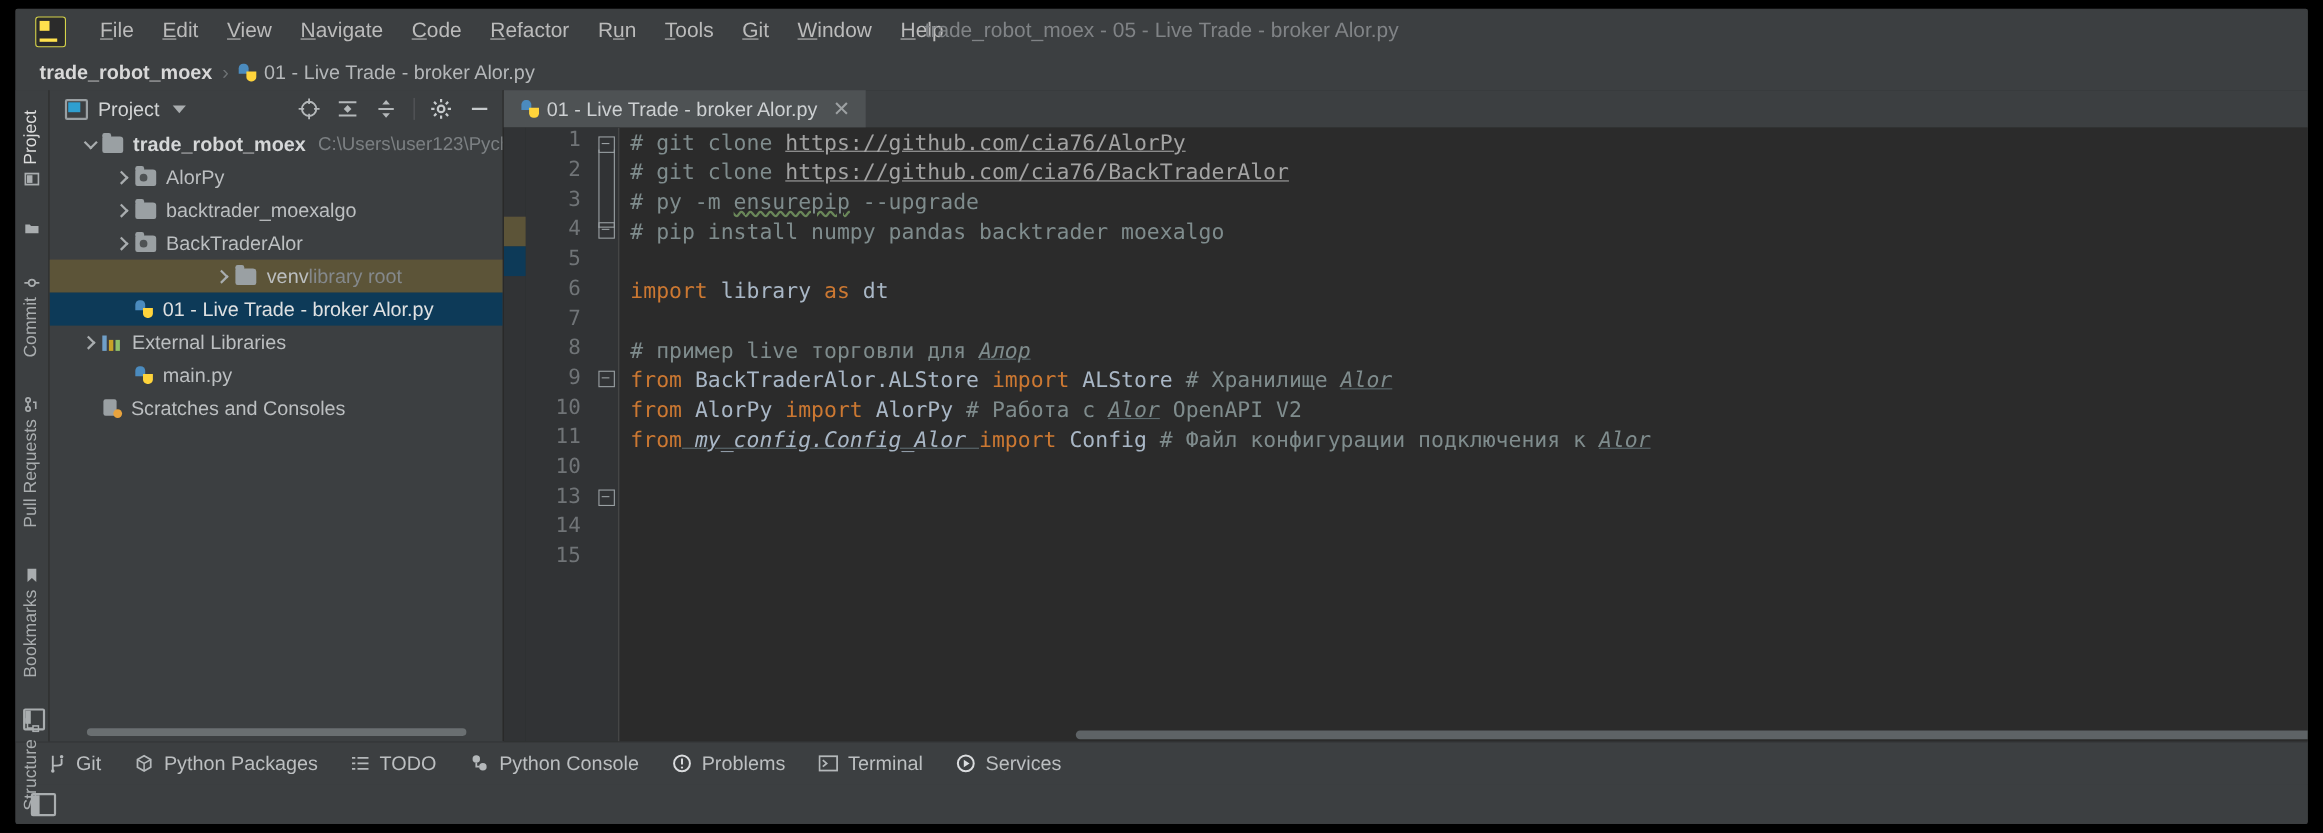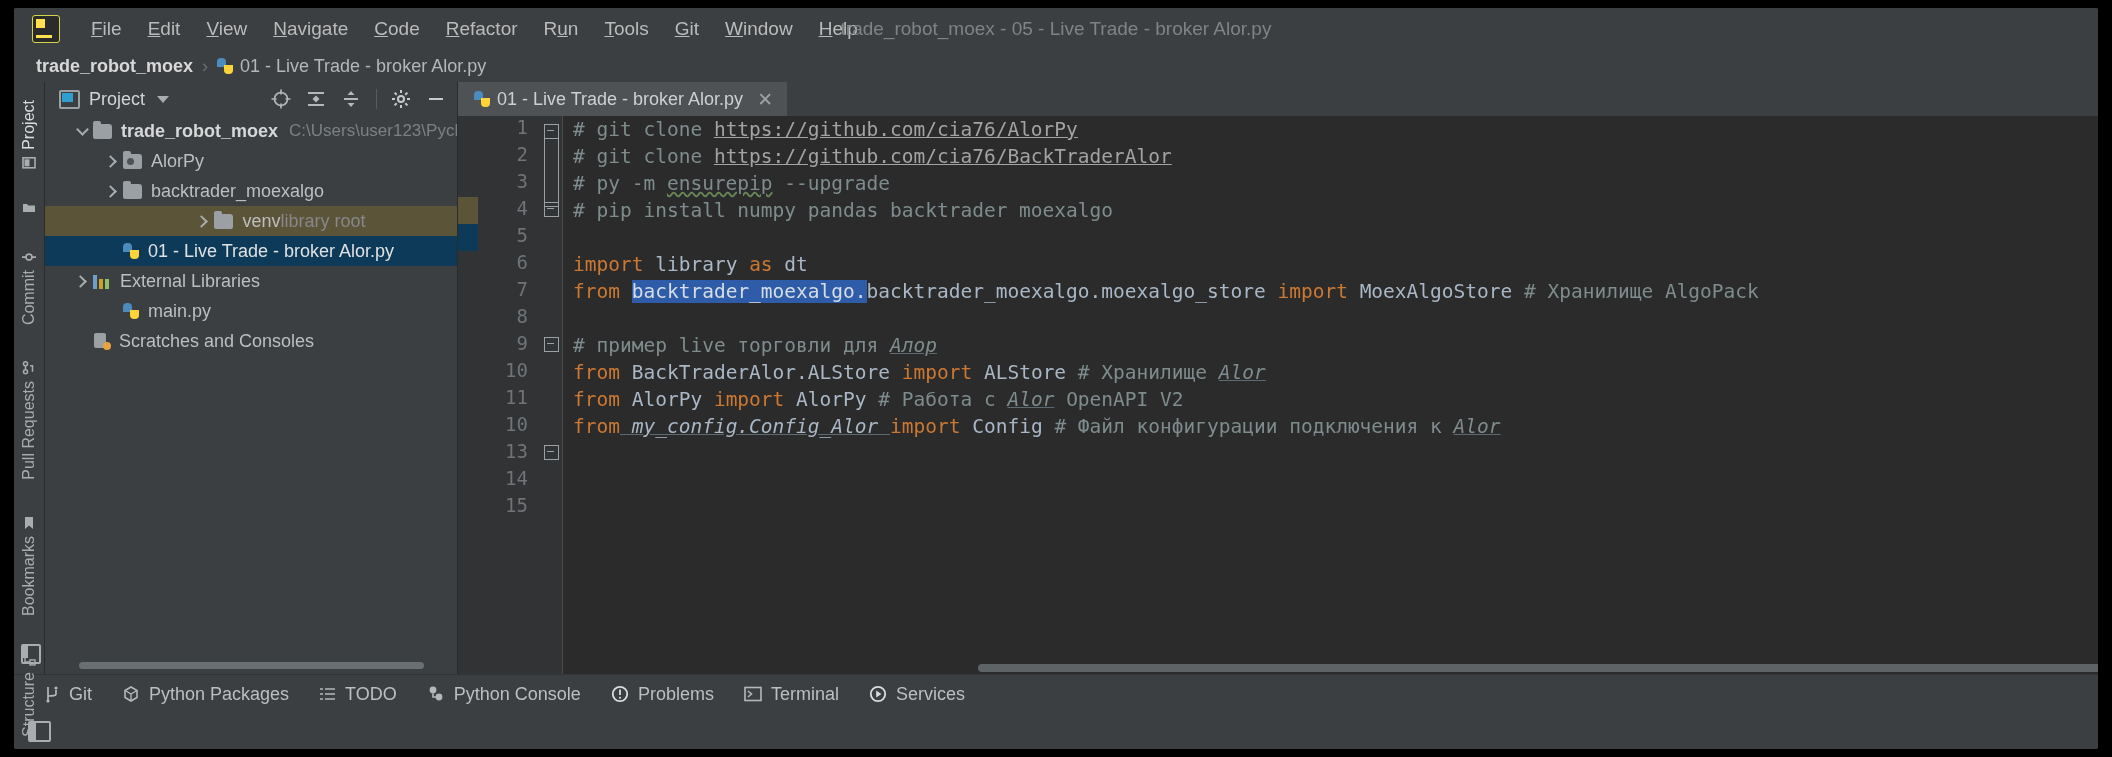--- a/index.html
+++ b/index.html
@@ -509,20 +509,27 @@
         </div>
 
         <div class="trow" style="padding-left:56px;">
           <span class="arrow">
               <i></i>
             </span>
           <span class="folder"></span>
           <span class="tlabel">backtrader_moexalgo</span>
         </div>
 
+        <div class="trow" style="padding-left:56px;">
+          <span class="arrow">
+              <i></i>
+            </span>
+          <span class="folder mod"></span>
+          <span class="tlabel">BackTraderAlor</span>
+        </div>
 
         <div class="trow sel-inactive" style="padding-left:56px;justify-content:center;">
           <span class="arrow">
               <i></i>
             </span>
           <span class="folder"></span>
           <span class="tlabel">venv</span>
           <span class="thint">library root</span>
         </div>
 
@@ -609,23 +616,20 @@
           <div class="cline">
             <span class="cmt"># py -m </span><span class="cmt wavy">ensurepip</span><span class="cmt"> --upgrade</span>
           </div>
           <div class="cline">
             <span class="cmt"># pip install numpy pandas backtrader moexalgo</span>
           </div>
           <div class="cline"></div>
           <div class="cline">
             <span class="kw">import</span><span class="typ"> library </span><span class="kw">as</span><span class="typ"> dt</span>
           </div>
-          <div class="cline">
-            <span class="kw">from</span><span>&nbsp;</span><span class="sel">backtrader_moexalgo.</span><span class="typ">backtrader_moexalgo.moexalgo_store </span><span class="kw">import</span><span class="typ"> MoexAlgoStore</span><span class="cmt">  # Хранилище AlgoPack</span>
-          </div>
           <div class="cline"></div>
           <div class="cline">
             <span class="cmt"># пример live торговли для </span><span class="cmt uline">Алор</span>
           </div>
           <div class="cline">
             <span class="kw">from</span><span class="typ"> BackTraderAlor.ALStore </span><span class="kw">import</span><span class="typ"> ALStore</span><span class="cmt">  # Хранилище </span><span class="cmt uline">Alor</span>
           </div>
           <div class="cline">
             <span class="kw">from</span><span class="typ"> AlorPy </span><span class="kw">import</span><span class="typ"> AlorPy</span><span class="cmt">  # Работа с </span><span class="cmt uline">Alor</span><span class="cmt"> OpenAPI V2</span>
           </div>

